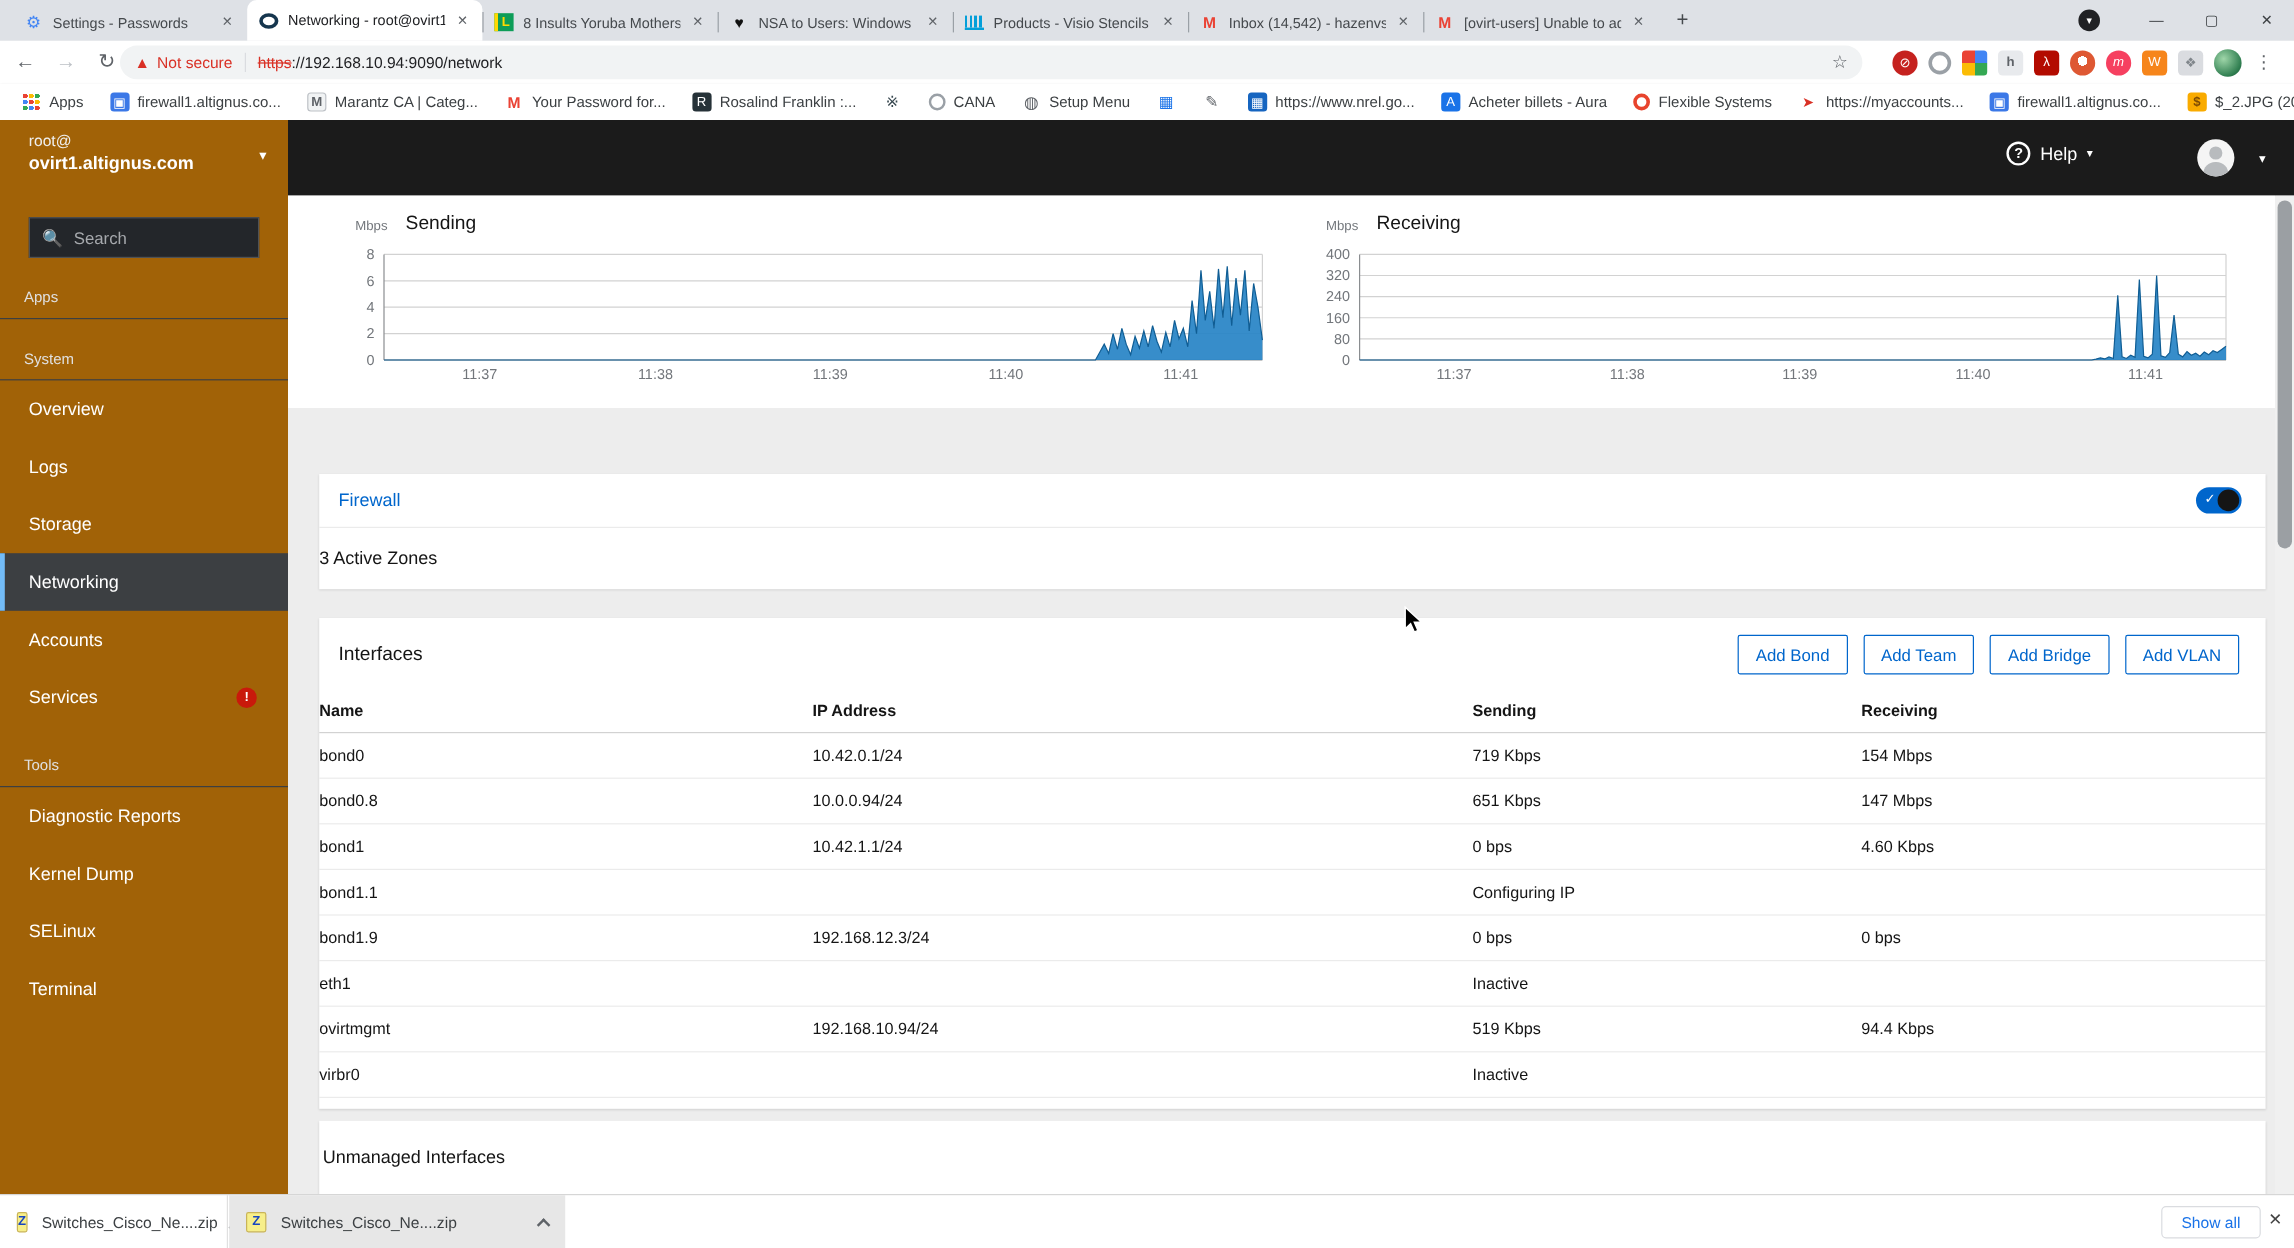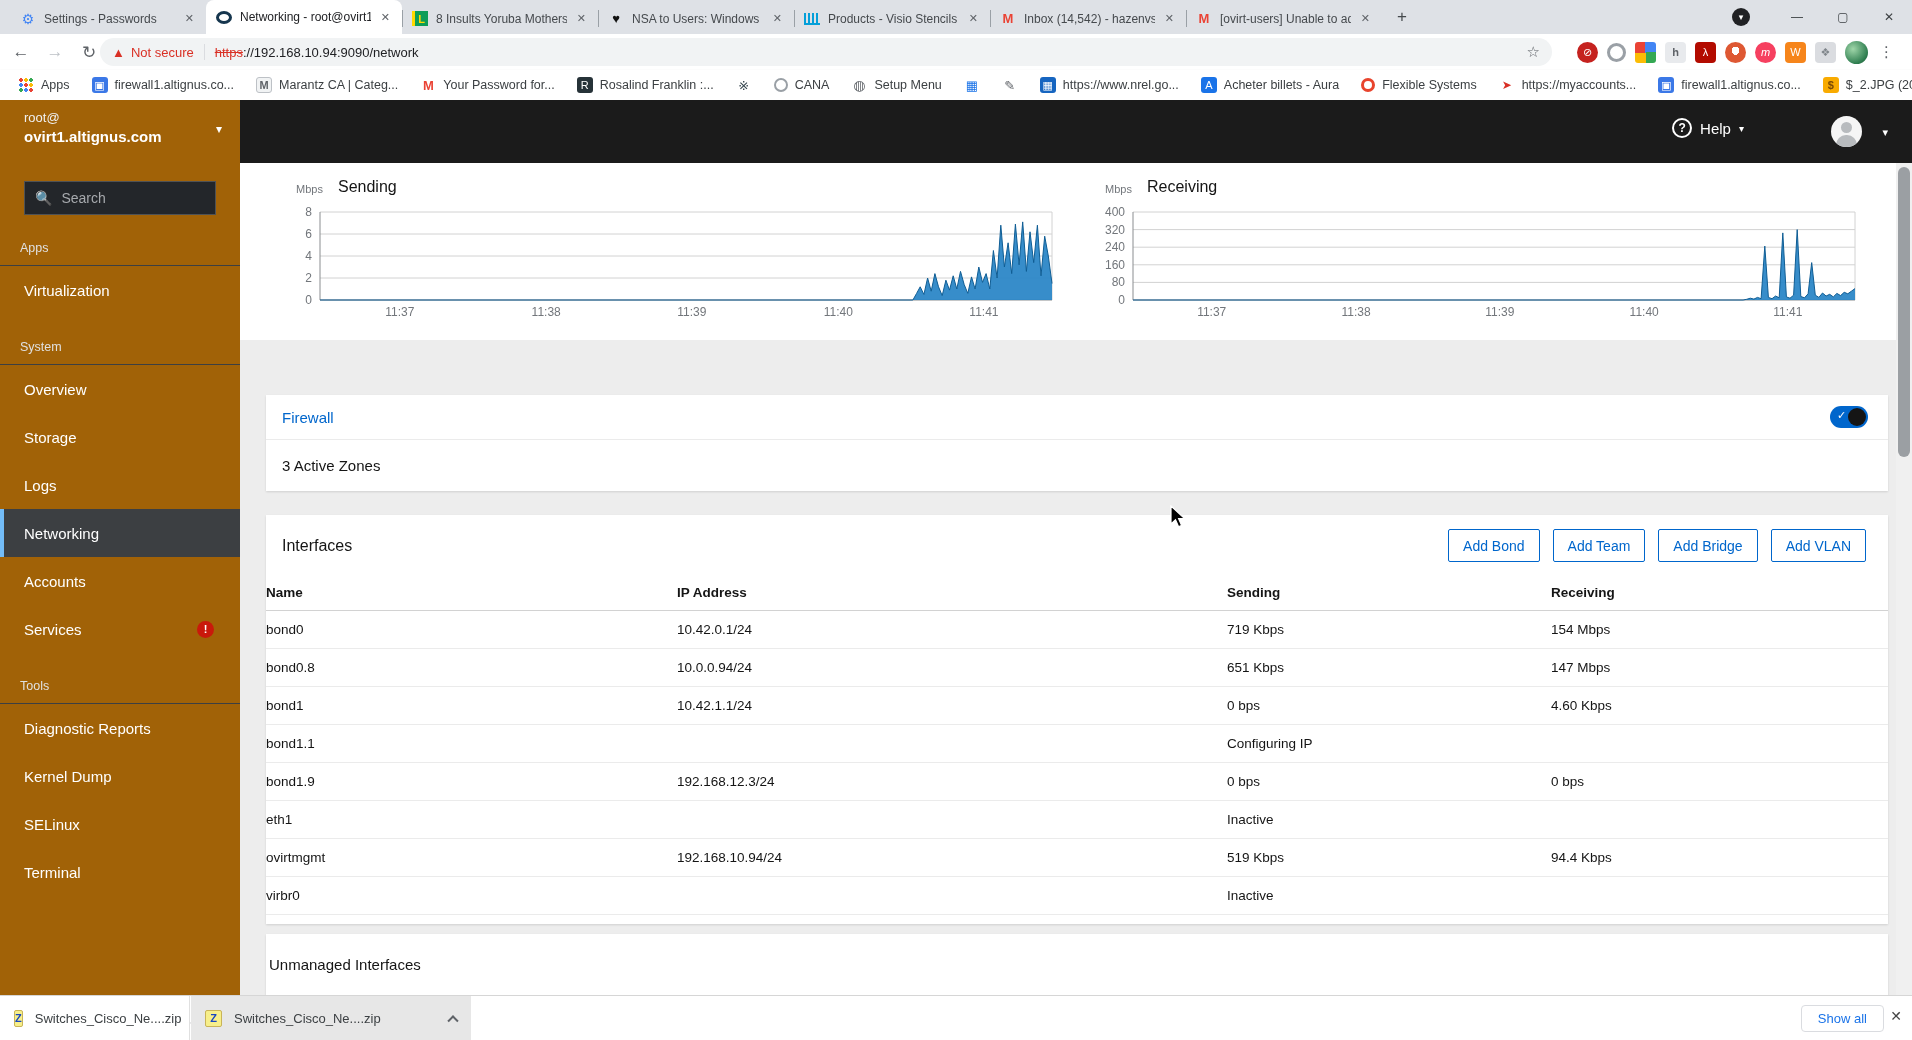--- a/index.html
+++ b/index.html
@@ -104,21 +104,21 @@
   .chart-unit { position:absolute; font-size:11px; color:#72767b; }
   .chart-title { position:absolute; font-size:16px; color:#151515; }
 
   .card { position:absolute; left:266px; width:1622px; background:#fff; box-shadow:0 1px 2px rgba(3,3,3,.12); }
   .fw-card { top:395px; height:96px; }
   .fw-row1 { height:45px; display:flex; align-items:center; padding:0 20px 0 16px; border-bottom:1px solid #ebebeb; }
   .fw-link { color:#0066cc; font-size:15px; }
   .toggle { margin-left:auto; width:38px; height:22px; border-radius:11px; background:#0066cc; position:relative; }
   .toggle .tick { position:absolute; left:7px; top:3px; color:#fff; font-size:11px; font-weight:bold; }
   .toggle .knob { position:absolute; right:2px; top:2px; width:18px; height:18px; border-radius:50%; background:#151515; }
-  .fw-row2 { height:50px; display:flex; align-items:center; padding-left:16px; font-size:15px; color:#151515; }
+  .fw-row2 { height:50px; display:flex; align-items:center; font-size:15px; color:#151515; }
 
   .if-card { top:515px; height:409px; }
   .if-head { position:relative; height:60px; }
   .if-title { position:absolute; left:16px; top:22px; font-size:16px; color:#151515; }
   .btn-row { position:absolute; right:22px; top:14px; display:flex; gap:13px; }
   .pf-btn { height:33px; padding:0 14px; background:#fff; border:1px solid #0066cc; color:#0066cc; font-size:14px; display:flex; align-items:center; border-radius:2px; }
   .tbl-header, .tbl-row { display:grid; grid-template-columns:411px 550px 324px 1fr; padding-left:0; align-items:center; }
   .tbl-header { height:36px; font-size:13.5px; font-weight:bold; color:#151515; border-bottom:1px solid #d2d2d2; }
   .tbl-row { height:38px; font-size:13.5px; color:#151515; border-bottom:1px solid #ebebeb; }
 
@@ -288,26 +288,25 @@
       <div class="host">ovirt1.altignus.com</div>
       <div class="brand-caret">▾</div>
     </div>
     <div class="search-box">
       <span class="mag">🔍</span>
       <input placeholder="Search" style="">
     </div>
     <nav id="sidenav">
         <div class="nav-group-label">Apps</div>
         <div class="nav-sep"></div>
-        <div class="nav-item">Virtualization</div>
         <div class="nav-group-label">System</div>
         <div class="nav-sep"></div>
         <div class="nav-item">Overview</div>
+        <div class="nav-item">Logs</div>
         <div class="nav-item">Storage</div>
-        <div class="nav-item">Logs</div>
         <div class="nav-item selected">Networking</div>
         <div class="nav-item">Accounts</div>
         <div class="nav-item">Services<div class="nav-badge">!</div></div>
         <div class="nav-group-label">Tools</div>
         <div class="nav-sep"></div>
         <div class="nav-item">Diagnostic Reports</div>
         <div class="nav-item">Kernel Dump</div>
         <div class="nav-item">SELinux</div>
         <div class="nav-item">Terminal</div>
       </nav>

